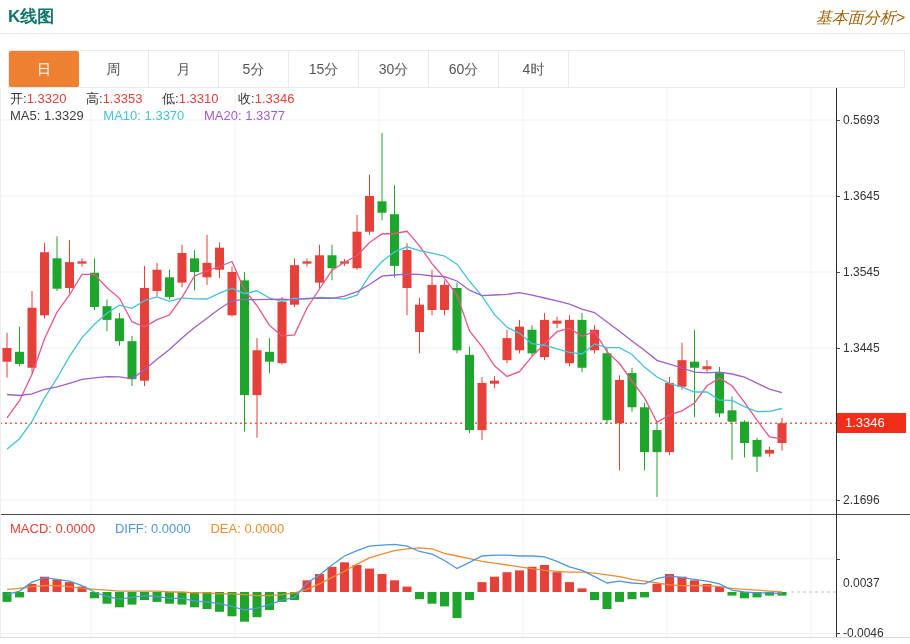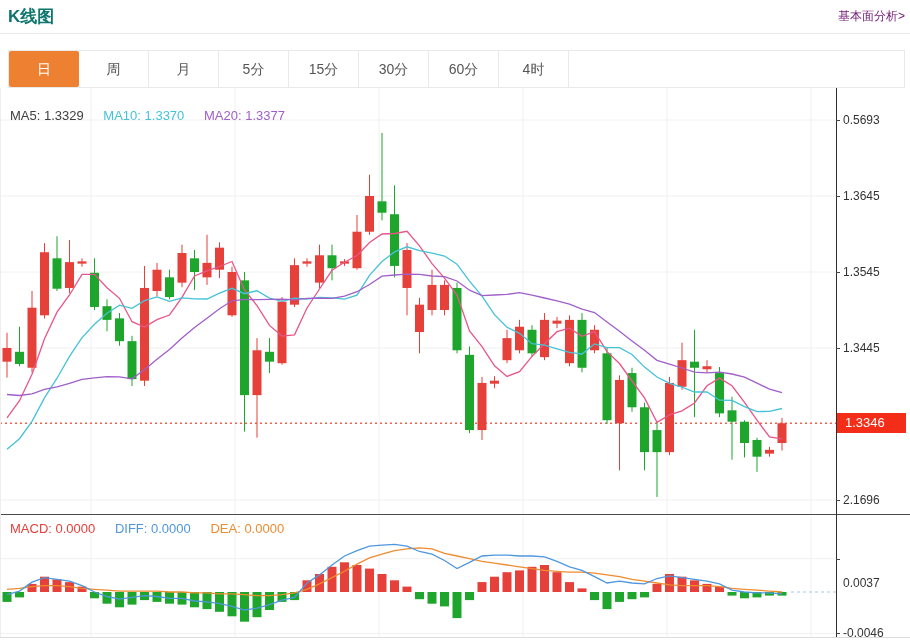--- a/index.html
+++ b/index.html
@@ -2,21 +2,21 @@
 <html><head>
 <meta charset="utf-8">
 <style>
   * { margin:0; padding:0; box-sizing:border-box; }
   body { background:#fff; }
   .page {
     position:relative; width:910px; height:644px; background:#fff;
     font-family:"Liberation Sans","DejaVu Sans",sans-serif; overflow:hidden;
   }
   .page-title { position:absolute; left:8px; top:5px; font-size:17px; font-weight:700; color:#0f766e; }
-  .fund-link { position:absolute; right:5px; top:8px; font-size:12px; color:#701a75; text-decoration:none; cursor:pointer; }
+  .fund-link { position:absolute; right:5px; top:8px; font-size:16px; color:#a16207; text-decoration:none; cursor:pointer;font-style:italic; }
   .top-divider { position:absolute; left:0; top:33px; width:910px; height:1px; background:#ebebeb; }
 
   .tabbar { position:absolute; left:8px; top:50px; width:897px; height:38px;
     border:1px solid #e9e9e9; display:flex; background:#fff; }
   .tab { width:70px; height:100%; line-height:36px; text-align:center; font-size:14px;
     color:#555; border-right:1px solid #e9e9e9; cursor:pointer; }
   .tab.active { background:#ee8032; color:#fff; border-right:none; border-radius:2px; }
   .tab-filler { flex:1; }
 
   .legend-row { position:absolute; font-size:13px; white-space:nowrap; z-index:5; }
@@ -62,20 +62,26 @@
       <div class="tab">周</div>
       <div class="tab">月</div>
       <div class="tab">5分</div>
       <div class="tab">15分</div>
       <div class="tab">30分</div>
       <div class="tab">60分</div>
       <div class="tab">4时</div>
       <div class="tab-filler"></div>
     </div>
 
+  <div class="legend-row ohlc-row">
+    <span class="pair"><span class="lbl-dark">开:</span><span class="val-red">1.3320</span></span>
+    <span class="pair"><span class="lbl-dark">高:</span><span class="val-red">1.3353</span></span>
+    <span class="pair"><span class="lbl-dark">低:</span><span class="val-red">1.3310</span></span>
+    <span class="pair"><span class="lbl-dark">收:</span><span class="val-red">1.3346</span></span>
+  </div>
 
   <div class="legend-row ma-row">
     <span class="pair c-ma5"><span>MA5:</span> <span>1.3329</span></span>
     <span class="pair c-ma10"><span>MA10:</span> <span>1.3370</span></span>
     <span class="pair c-ma20"><span>MA20:</span> <span>1.3377</span></span>
   </div>
 
   <div class="legend-row macd-row">
     <span class="pair c-macd"><span>MACD:</span> <span>0.0000</span></span>
     <span class="pair c-diff"><span>DIFF:</span> <span>0.0000</span></span>

